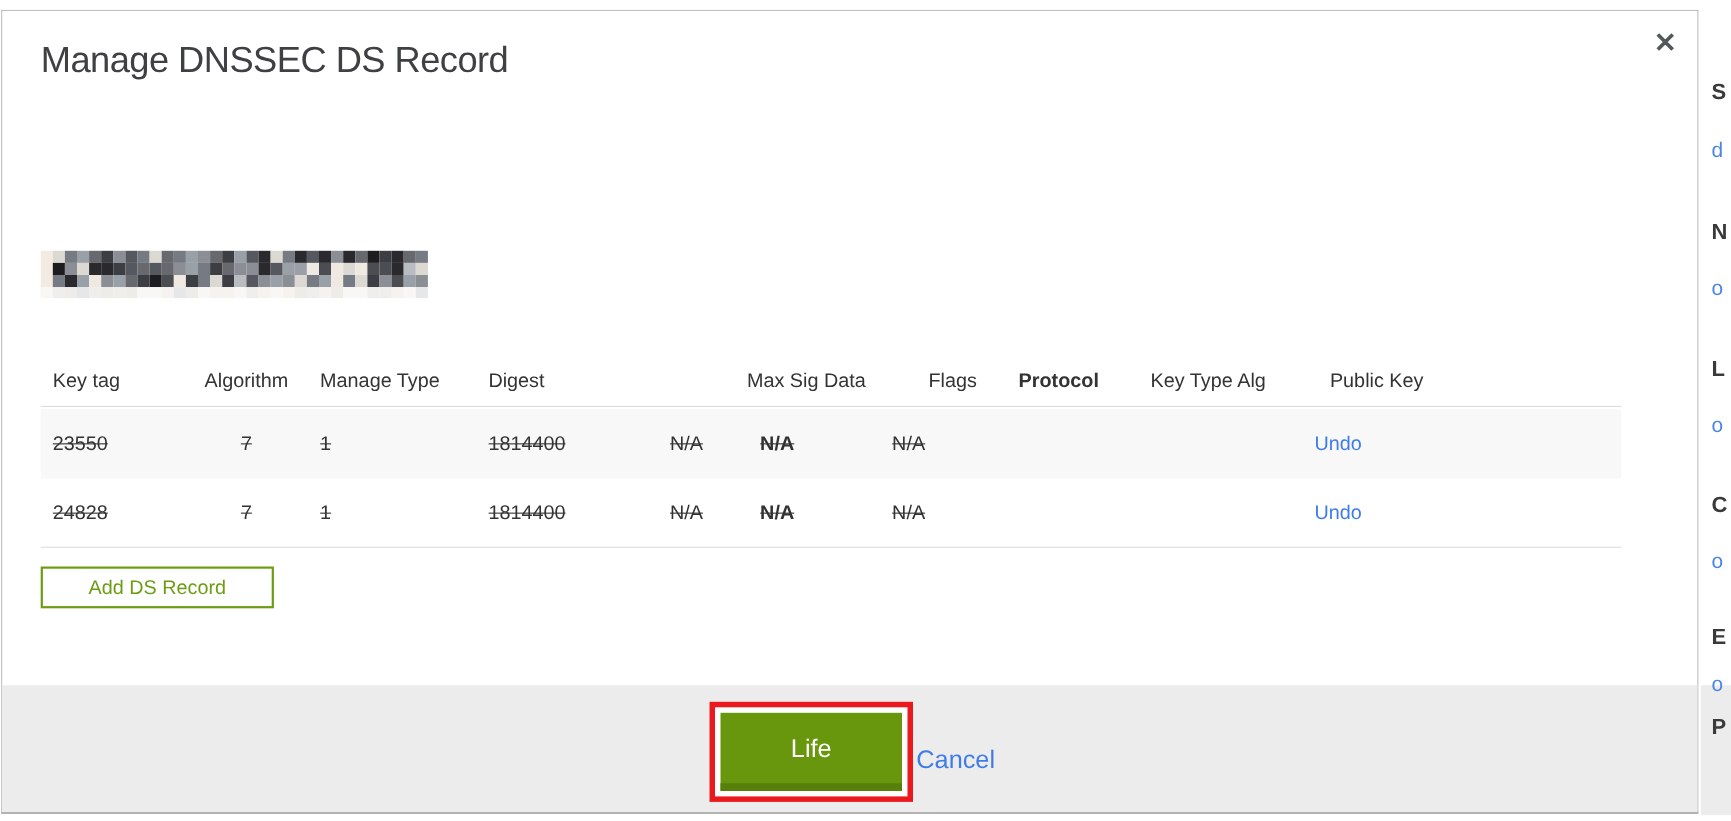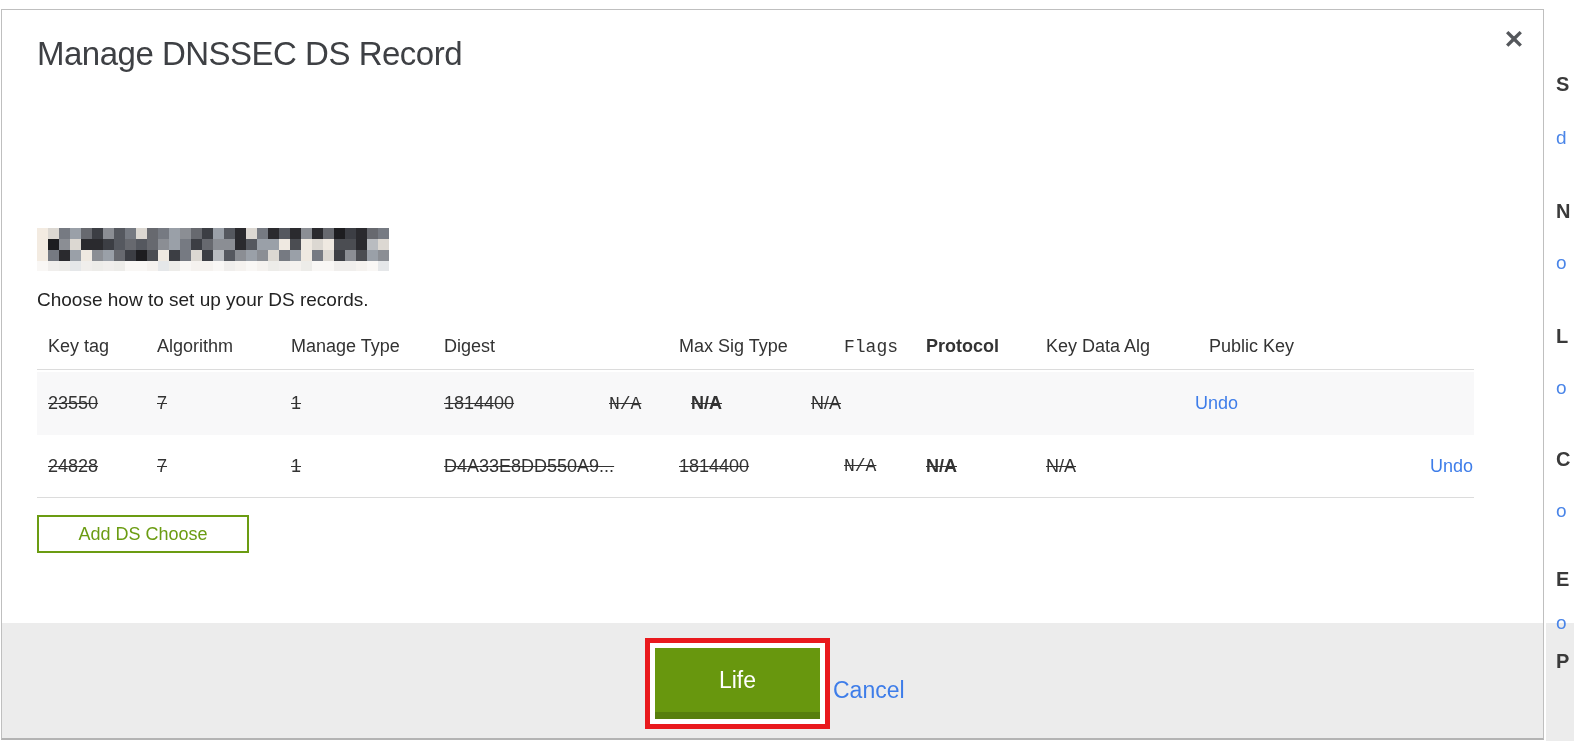--- a/index.html
+++ b/index.html
@@ -25,22 +25,22 @@
 
   
   .ds-table { position:absolute; left:35px; top:320px; width:1437px; font-size:18px; color:#333; }
   .t-row { display:flex; align-items:center; }
   .t-head { height:40px; border-bottom:1px solid #dcdcdc; color:#333; }
   .t-head .c { padding-bottom:6px; }
   .t-r1 { height:63px; background:#f8f8f9; margin-top:2px; }
   .t-r2 { height:63px; border-bottom:1px solid #dcdcdc; }
   .c { flex:0 0 auto; white-space:nowrap; overflow:hidden; }
   .c0 { width:120px; padding-left:11px; }
-  .c1 { width:134px; } .c2 { width:153px; } .c3 { width:235px; }
-  .c4 { width:165px; } .c5 { width:82px;font-family:Liberation Mono, monospace; }  .c6 { width:120px;font-weight:bold; }
+  .c1 { width:134px;text-align:center; } .c2 { width:153px; } .c3 { width:235px; }
+  .c4 { width:165px; } .c5 { width:82px; }  .c6 { width:120px;font-weight:bold; }
   .c7 { width:163px; } .c8 { width:161px; }
   .c9 { width:103px; text-align:right; }
   .struck { text-decoration:line-through; }
   .link { color:#3e7de9; text-decoration:none; cursor:pointer; }
 
   .add-btn { position:absolute; left:35px; top:505px; width:212px; height:38px;
              background:#fff; border:2px solid #6b9c12; color:#6b9c12;
              font-size:18px; font-family:"Liberation Sans", sans-serif;
              text-align:center; line-height:34px; cursor:pointer; }
 
@@ -67,63 +67,61 @@
 
 <div class="stage">
 
   <div class="modal">
 
     <div class="modal-title">Manage DNSSEC DS Record</div>
     <div class="close-btn">✕</div>
 
     <div class="mosaic" id="mosaic"><i style="height:11px;background:#f3ebe1;opacity:1"></i><i style="height:11px;background:#dcd8d2;opacity:1"></i><i style="height:11px;background:#767a82;opacity:1"></i><i style="height:11px;background:#9aa0a8;opacity:1"></i><i style="height:11px;background:#67696f;opacity:1"></i><i style="height:11px;background:#3c3e44;opacity:1"></i><i style="height:11px;background:#8b8e94;opacity:1"></i><i style="height:11px;background:#55585f;opacity:1"></i><i style="height:11px;background:#767a82;opacity:1"></i><i style="height:11px;background:#dcd8d2;opacity:1"></i><i style="height:11px;background:#67696f;opacity:1"></i><i style="height:11px;background:#767a82;opacity:1"></i><i style="height:11px;background:#9aa0a8;opacity:1"></i><i style="height:11px;background:#8b8e94;opacity:1"></i><i style="height:11px;background:#67696f;opacity:1"></i><i style="height:11px;background:#3c3e44;opacity:1"></i><i style="height:11px;background:#9aa0a8;opacity:1"></i><i style="height:11px;background:#55585f;opacity:1"></i><i style="height:11px;background:#2a2a2e;opacity:1"></i><i style="height:11px;background:#dcd8d2;opacity:1"></i><i style="height:11px;background:#767a82;opacity:1"></i><i style="height:11px;background:#2a2a2e;opacity:1"></i><i style="height:11px;background:#55585f;opacity:1"></i><i style="height:11px;background:#2a2a2e;opacity:1"></i><i style="height:11px;background:#8b8e94;opacity:1"></i><i style="height:11px;background:#2a2a2e;opacity:1"></i><i style="height:11px;background:#67696f;opacity:1"></i><i style="height:11px;background:#1d1d20;opacity:1"></i><i style="height:11px;background:#3c3e44;opacity:1"></i><i style="height:11px;background:#2a2a2e;opacity:1"></i><i style="height:11px;background:#67696f;opacity:1"></i><i style="height:11px;background:#767a82;opacity:1"></i><i style="height:11px;background:#f3ebe1;opacity:1"></i><i style="height:11px;background:#1d1d20;opacity:1"></i><i style="height:11px;background:#8b8e94;opacity:1"></i><i style="height:11px;background:#dcd8d2;opacity:1"></i><i style="height:11px;background:#2a2a2e;opacity:1"></i><i style="height:11px;background:#2a2a2e;opacity:1"></i><i style="height:11px;background:#3c3e44;opacity:1"></i><i style="height:11px;background:#55585f;opacity:1"></i><i style="height:11px;background:#67696f;opacity:1"></i><i style="height:11px;background:#55585f;opacity:1"></i><i style="height:11px;background:#67696f;opacity:1"></i><i style="height:11px;background:#8b8e94;opacity:1"></i><i style="height:11px;background:#9aa0a8;opacity:1"></i><i style="height:11px;background:#767a82;opacity:1"></i><i style="height:11px;background:#3c3e44;opacity:1"></i><i style="height:11px;background:#67696f;opacity:1"></i><i style="height:11px;background:#8b8e94;opacity:1"></i><i style="height:11px;background:#8b8e94;opacity:1"></i><i style="height:11px;background:#2a2a2e;opacity:1"></i><i style="height:11px;background:#55585f;opacity:1"></i><i style="height:11px;background:#9aa0a8;opacity:1"></i><i style="height:11px;background:#9aa0a8;opacity:1"></i><i style="height:11px;background:#efe9e1;opacity:1"></i><i style="height:11px;background:#4b4d52;opacity:1"></i><i style="height:11px;background:#efe9e1;opacity:1"></i><i style="height:11px;background:#dcd8d2;opacity:1"></i><i style="height:11px;background:#efe9e1;opacity:1"></i><i style="height:11px;background:#4b4d52;opacity:1"></i><i style="height:11px;background:#4b4d52;opacity:1"></i><i style="height:11px;background:#2a2a2e;opacity:1"></i><i style="height:11px;background:#b9bcc0;opacity:1"></i><i style="height:11px;background:#dcd8d2;opacity:1"></i><i style="height:11px;background:#f3ebe1;opacity:1"></i><i style="height:11px;background:#767a82;opacity:1"></i><i style="height:11px;background:#2a2a2e;opacity:1"></i><i style="height:11px;background:#9aa0a8;opacity:1"></i><i style="height:11px;background:#efe9e1;opacity:1"></i><i style="height:11px;background:#8b8e94;opacity:1"></i><i style="height:11px;background:#9aa0a8;opacity:1"></i><i style="height:11px;background:#67696f;opacity:1"></i><i style="height:11px;background:#3c3e44;opacity:1"></i><i style="height:11px;background:#1d1d20;opacity:1"></i><i style="height:11px;background:#4b4d52;opacity:1"></i><i style="height:11px;background:#efe9e1;opacity:1"></i><i style="height:11px;background:#3c3e44;opacity:1"></i><i style="height:11px;background:#767a82;opacity:1"></i><i style="height:11px;background:#dcd8d2;opacity:1"></i><i style="height:11px;background:#3c3e44;opacity:1"></i><i style="height:11px;background:#b9bcc0;opacity:1"></i><i style="height:11px;background:#55585f;opacity:1"></i><i style="height:11px;background:#8b8e94;opacity:1"></i><i style="height:11px;background:#9aa0a8;opacity:1"></i><i style="height:11px;background:#8b8e94;opacity:1"></i><i style="height:11px;background:#dcd8d2;opacity:1"></i><i style="height:11px;background:#767a82;opacity:1"></i><i style="height:11px;background:#9aa0a8;opacity:1"></i><i style="height:11px;background:#efe9e1;opacity:1"></i><i style="height:11px;background:#767a82;opacity:1"></i><i style="height:11px;background:#dcd8d2;opacity:1"></i><i style="height:11px;background:#3c3e44;opacity:1"></i><i style="height:11px;background:#8b8e94;opacity:1"></i><i style="height:11px;background:#4b4d52;opacity:1"></i><i style="height:11px;background:#9aa0a8;opacity:1"></i><i style="height:11px;background:#8b8e94;opacity:1"></i><i style="height:10px;background:#f7f5f2;opacity:0.8"></i><i style="height:10px;background:#eceae7;opacity:0.8"></i><i style="height:10px;background:#e9e7e4;opacity:0.8"></i><i style="height:10px;background:#dfe1e3;opacity:0.8"></i><i style="height:10px;background:#eceae7;opacity:0.8"></i><i style="height:10px;background:#e9e7e4;opacity:0.8"></i><i style="height:10px;background:#eceae7;opacity:0.8"></i><i style="height:10px;background:#e9e7e4;opacity:0.8"></i><i style="height:10px;background:#f7f5f2;opacity:0.8"></i><i style="height:10px;background:#f7f5f2;opacity:0.8"></i><i style="height:10px;background:#f2efeb;opacity:0.8"></i><i style="height:10px;background:#dfe1e3;opacity:0.8"></i><i style="height:10px;background:#e9e7e4;opacity:0.8"></i><i style="height:10px;background:#f7f5f2;opacity:0.8"></i><i style="height:10px;background:#f2efeb;opacity:0.8"></i><i style="height:10px;background:#f2efeb;opacity:0.8"></i><i style="height:10px;background:#f7f5f2;opacity:0.8"></i><i style="height:10px;background:#eceae7;opacity:0.8"></i><i style="height:10px;background:#f2efeb;opacity:0.8"></i><i style="height:10px;background:#f7f5f2;opacity:0.8"></i><i style="height:10px;background:#f2efeb;opacity:0.8"></i><i style="height:10px;background:#e9e7e4;opacity:0.8"></i><i style="height:10px;background:#eceae7;opacity:0.8"></i><i style="height:10px;background:#f2efeb;opacity:0.8"></i><i style="height:10px;background:#e9e7e4;opacity:0.8"></i><i style="height:10px;background:#f7f5f2;opacity:0.8"></i><i style="height:10px;background:#f7f5f2;opacity:0.8"></i><i style="height:10px;background:#eceae7;opacity:0.8"></i><i style="height:10px;background:#eceae7;opacity:0.8"></i><i style="height:10px;background:#f2efeb;opacity:0.8"></i><i style="height:10px;background:#f7f5f2;opacity:0.8"></i><i style="height:10px;background:#dfe1e3;opacity:0.8"></i></div>
 
-    <div class="instruction">Choose how to set up your DS records.</div>
 
     <div class="ds-table">
       <div class="t-row t-head">
         <div class="c c0">Key tag</div>
         <div class="c c1">Algorithm</div>
         <div class="c c2">Manage Type</div>
         <div class="c c3">Digest</div>
-        <div class="c c4">Max Sig Type</div>
+        <div class="c c4">Max Sig Data</div>
         <div class="c c5">Flags</div>
         <div class="c c6">Protocol</div>
-        <div class="c c7">Key Data Alg</div>
+        <div class="c c7">Key Type Alg</div>
         <div class="c c8">Public Key</div>
         <div class="c c9"></div>
       </div>
 
       <div class="t-row t-r1">
         <div class="c c0 struck">23550</div>
         <div class="c c1 struck">7</div>
         <div class="c c2 struck">1</div>
         <div class="c c4 struck">1814400</div>
         <div class="c c5 struck">N/A</div>
         <div class="c c6 struck">N/A</div>
         <div class="c c7 struck">N/A</div>
         <div class="c c8 struck"></div>
         <div class="c c9"><a class="link">Undo</a></div>
       </div>
 
       <div class="t-row t-r2">
         <div class="c c0 struck">24828</div>
         <div class="c c1 struck">7</div>
         <div class="c c2 struck">1</div>
-        <div class="c c3 struck">D4A33E8DD550A9...</div>
         <div class="c c4 struck">1814400</div>
         <div class="c c5 struck">N/A</div>
         <div class="c c6 struck">N/A</div>
         <div class="c c7 struck">N/A</div>
         <div class="c c8 struck"></div>
         <div class="c c9"><a class="link">Undo</a></div>
       </div>
     </div>
 
-    <button class="add-btn">Add DS Choose</button>
+    <button class="add-btn">Add DS Record</button>
 
     <div class="footer">
       <div class="save-highlight">
         <button class="save-btn">Life</button>
       </div>
       <a class="link cancel-link">Cancel</a>
     </div>
 
   </div>
 

